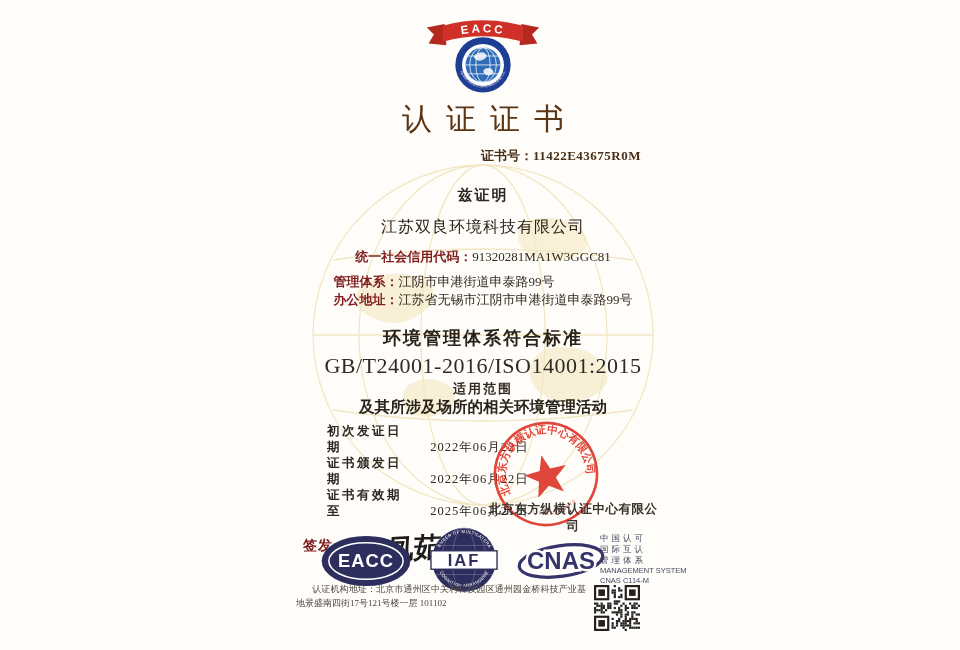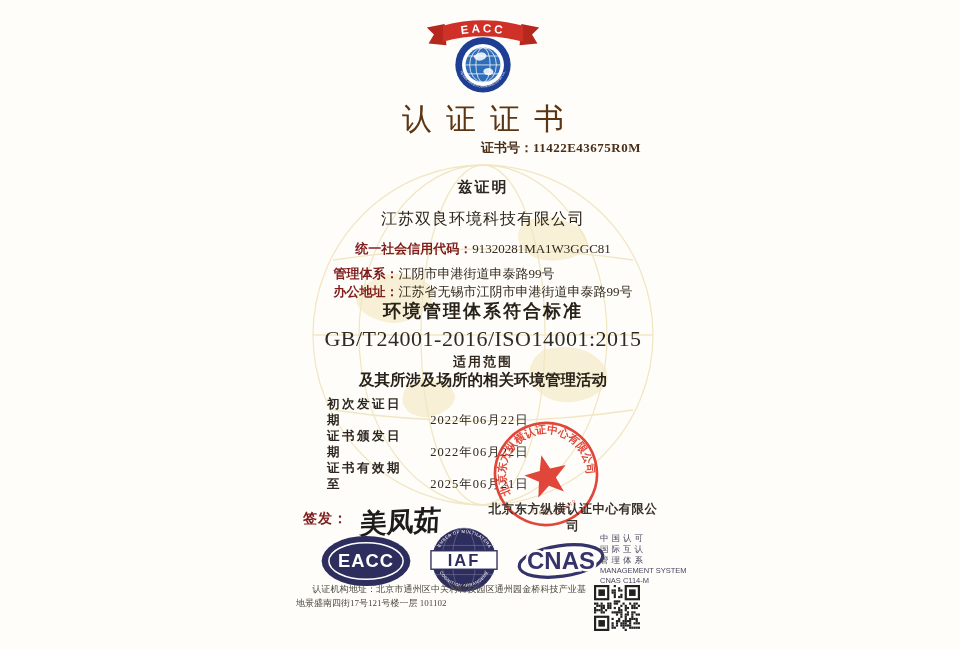--- a/index.html
+++ b/index.html
@@ -3,31 +3,31 @@
 <meta charset="utf-8">
 <style>
   html,body{margin:0;padding:0;background:#ffffff;}
   .page{position:relative;width:960px;height:650px;background:#fefdf9;overflow:hidden;
         font-family:"Liberation Serif",serif;color:#33291f;}
   .cert{position:absolute;left:285px;top:0;width:396px;text-align:center;}
   .watermark{position:absolute;left:288px;top:150px;pointer-events:none;}
   .logo{margin:13px auto 0;width:116px;height:86px;}
   .title{margin:2px 0 0;font-size:30px;line-height:36px;font-weight:normal;letter-spacing:14px;
          color:#5c3514;font-family:"Liberation Sans",sans-serif;text-indent:14px;}
-  .cert-no{margin-top:3px;font-size:13px;line-height:16px;text-align:right;padding-right:40px;
+  .cert-no{margin-top:11px;font-size:13px;line-height:16px;text-align:right;padding-right:40px;
            font-weight:bold;color:#4a2f18;}
   .cert-no .val{font-family:"Liberation Serif",serif;letter-spacing:.5px;}
   .certify{margin-top:22px;font-size:15px;line-height:17px;font-weight:bold;letter-spacing:2px;
            font-family:"Liberation Sans",sans-serif;color:#2e2620;}
   .company{margin-top:10px;font-size:16px;line-height:28px;font-weight:normal;letter-spacing:1px;
            font-family:"Liberation Sans",sans-serif;color:#292219;}
   .credit{margin-top:8px;font-size:13px;line-height:16px;}
   .lbl{font-weight:bold;font-family:"Liberation Sans",sans-serif;color:#7f1d1d;margin-top:32px;}
   .addr-block{width:fit-content;margin:8px auto 0;text-align:left;font-size:13px;line-height:17.5px;}
-  .system{margin-top:1px;font-size:18px;line-height:20px;font-weight:bold;letter-spacing:2px;
+  .system{margin-top:20px;font-size:18px;line-height:20px;font-weight:bold;letter-spacing:2px;
           font-family:"Liberation Sans",sans-serif;color:#292219;}
   .standard{margin-top:7px;font-size:22px;line-height:22px;color:#2f2a24;letter-spacing:.5px;}
   .scope-label{margin-top:5px;font-size:13px;line-height:14px;font-weight:bold;letter-spacing:2px;
                font-family:"Liberation Sans",sans-serif;}
   .scope{font-size:15.5px;line-height:21px;font-weight:bold;font-family:"Liberation Sans",sans-serif;
          color:#292219;}
   .scope.first{margin-top:5px;}
   .dates{margin-top:6px;width:fit-content;margin-left:42px;text-align:left;}
   .date-row{font-size:12.5px;line-height:16px;color:#2e2721;}
   .date-row .dlbl{font-weight:bold;letter-spacing:2.5px;display:inline-block;width:88px;}

